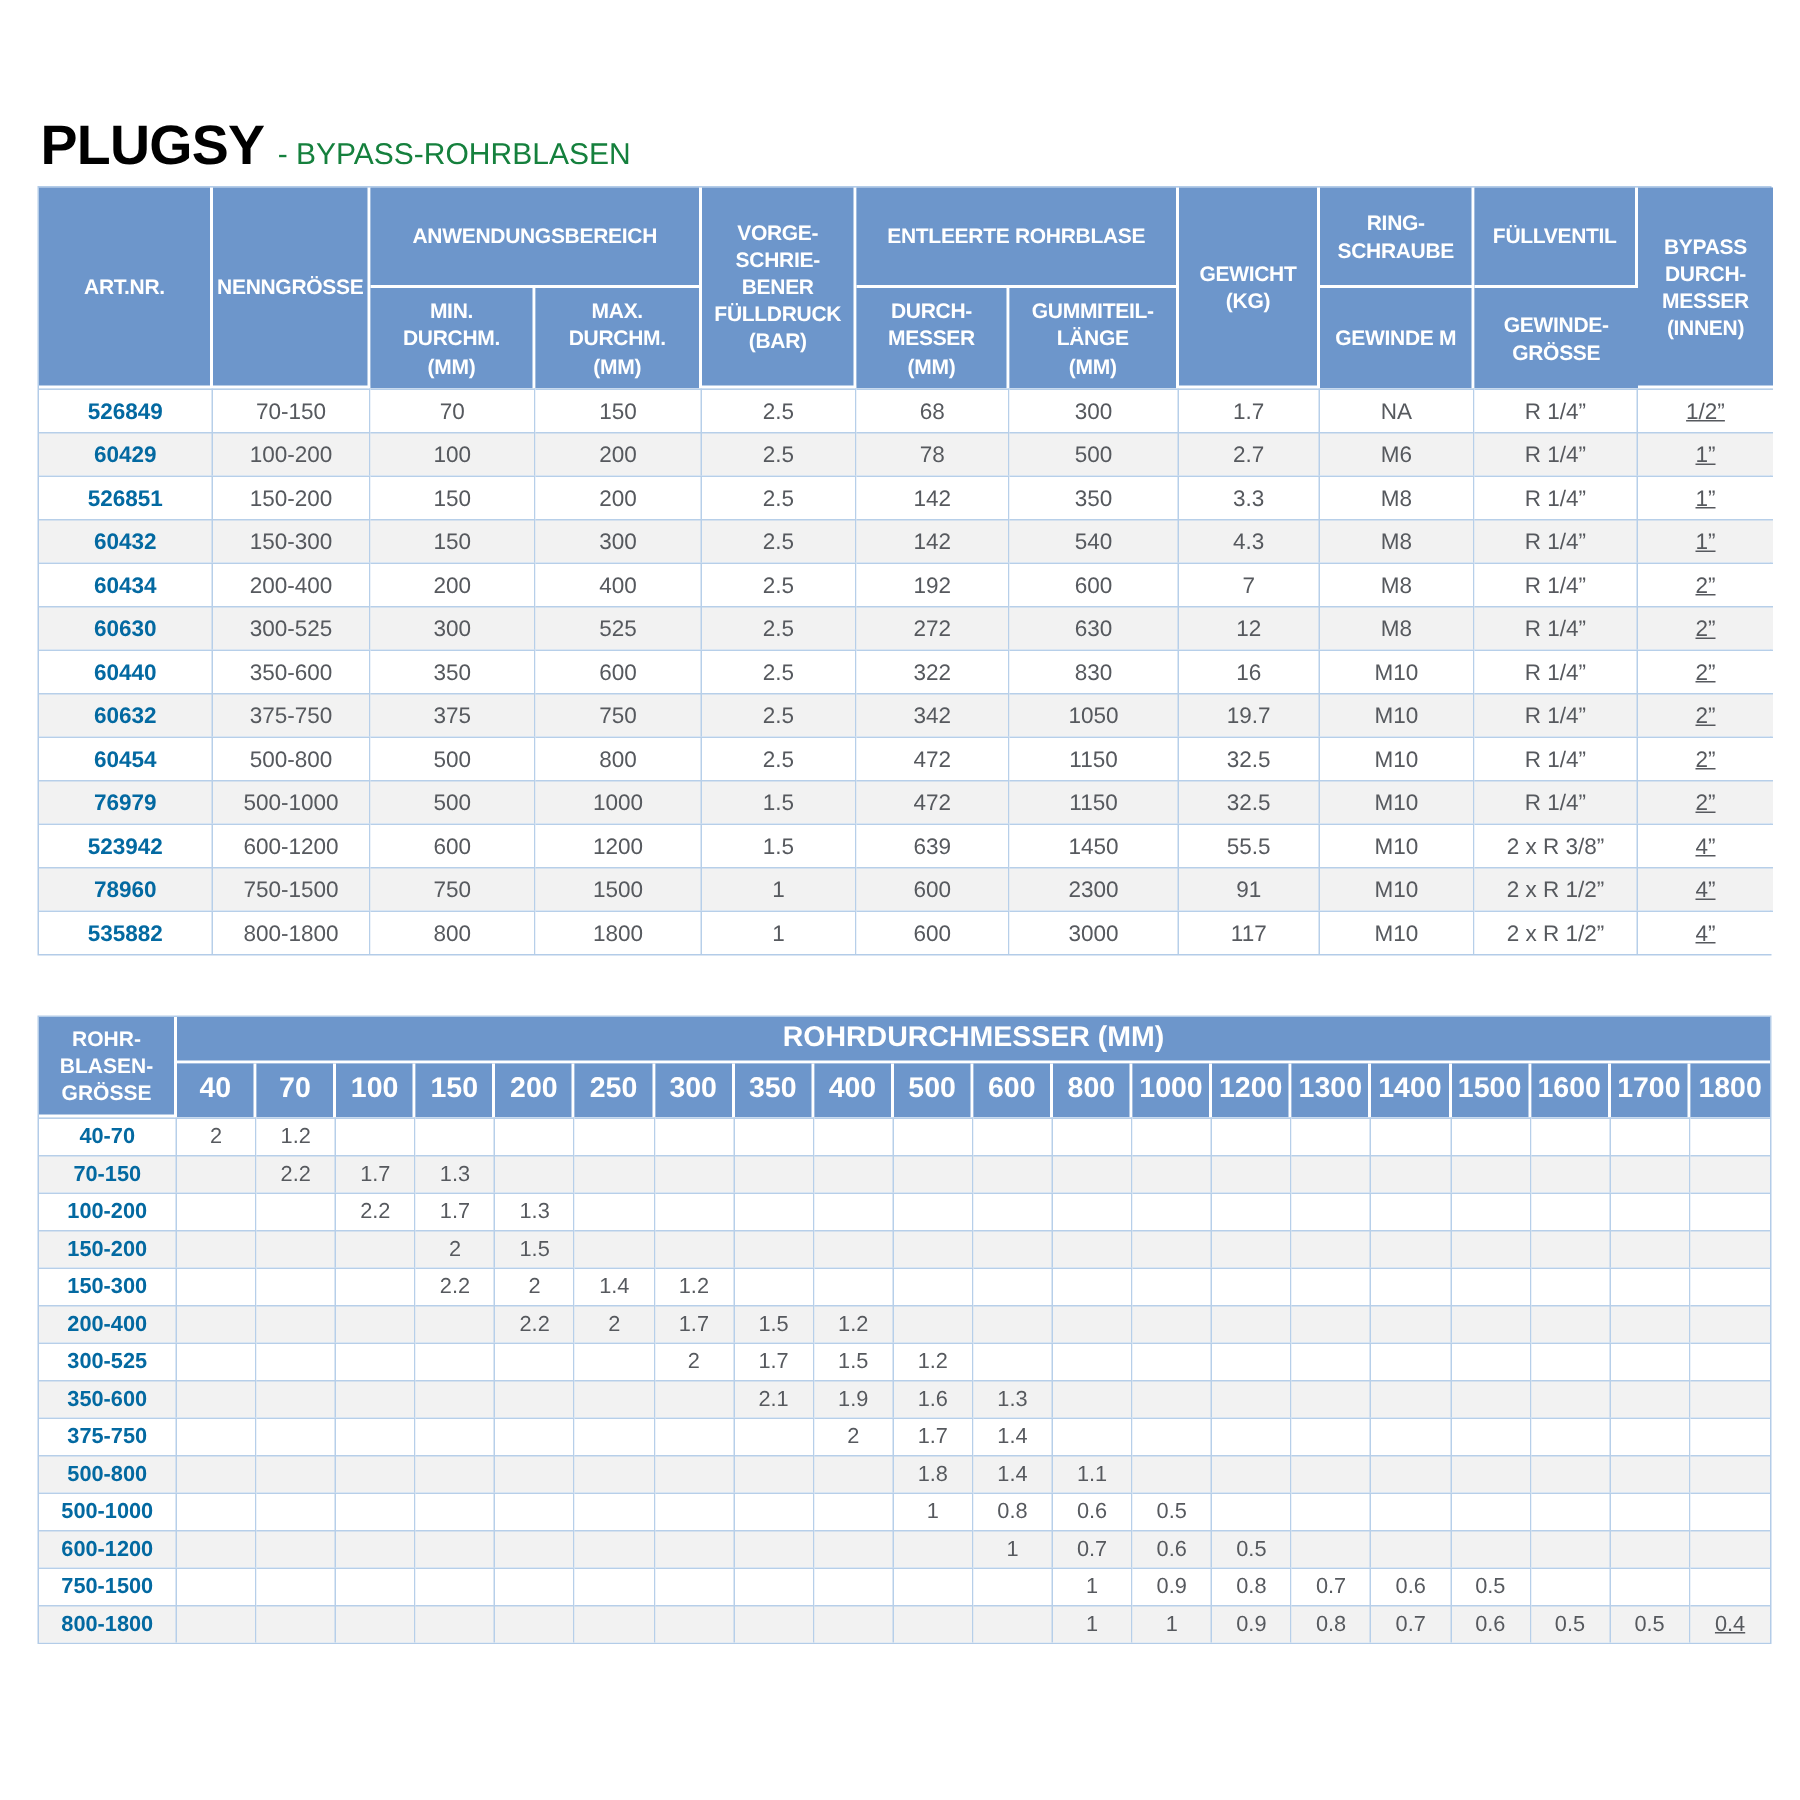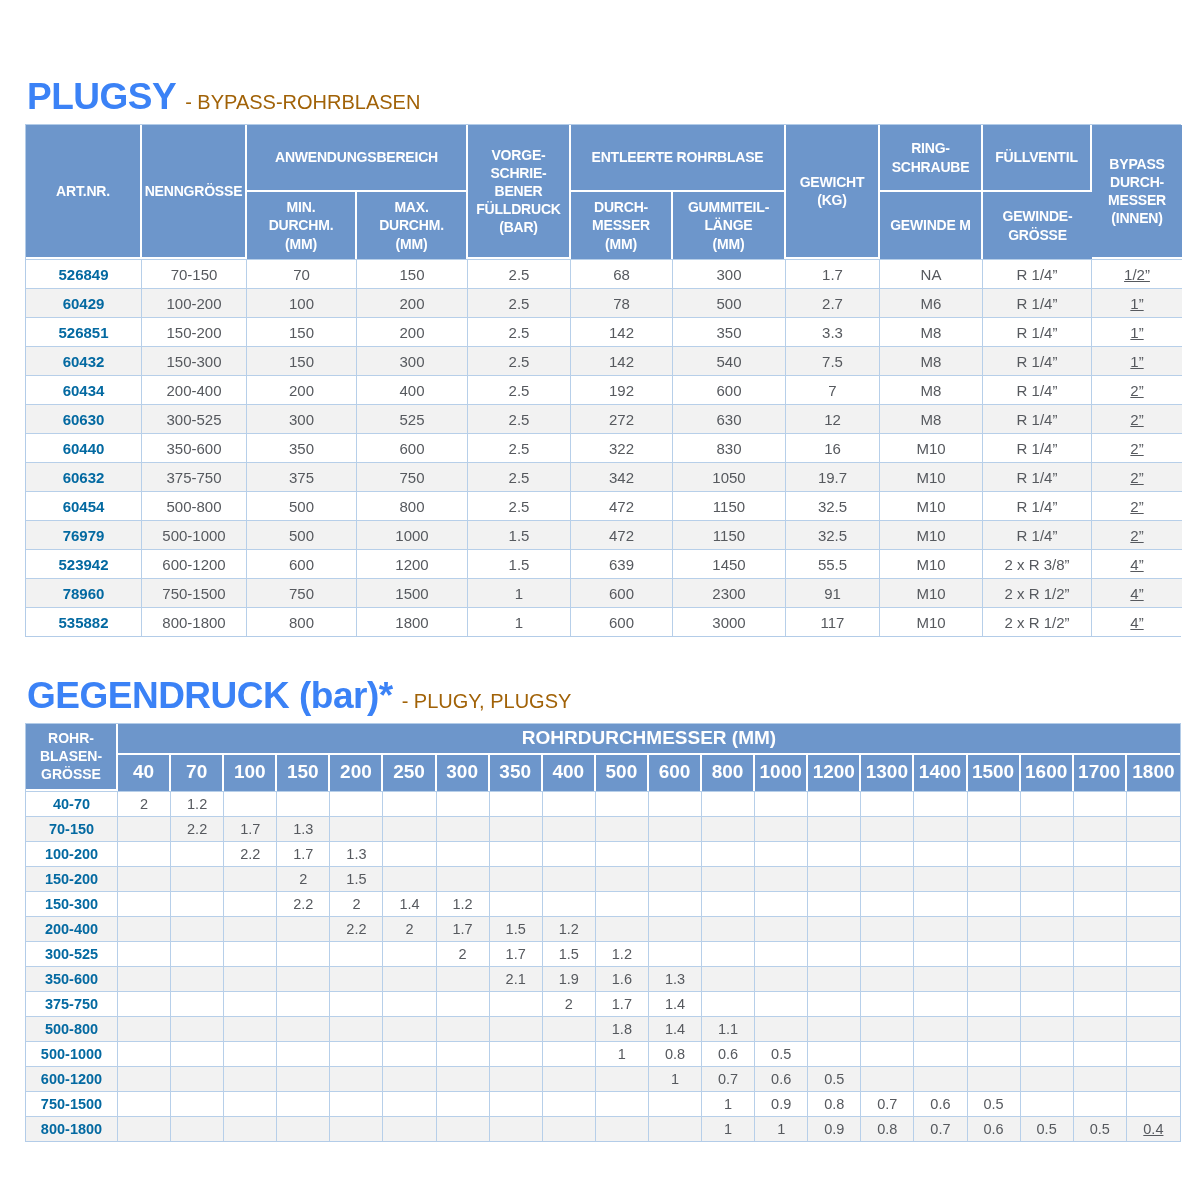--- a/index.html
+++ b/index.html
@@ -7,24 +7,24 @@
   body {
     width: 1200px; height: 1200px;
     font-family: "Liberation Sans", sans-serif;
     color: #1d1d1b;
     overflow: hidden;
   }
   .page { padding: 78px 20px 0 25px; }
 
   .section-title { margin: 0 0 9px 2px; line-height: 1; white-space: nowrap; }
   .section-title .big {
-    font-size: 37px; font-weight: bold; color: #3b82f6; letter-spacing: -0.5px;
+    font-size: 37px; font-weight: bold; color: #000000; letter-spacing: -0.5px;
   }
   .section-title .small {
-    font-size: 20px; font-weight: normal; color: #a16207; margin-left: 9px;
+    font-size: 20px; font-weight: normal; color: #15803d; margin-left: 9px;
   }
 
   .tbl-wrap { border: 1px solid #b3cce8; width: 1156px; background: #fff; }
   table { border-collapse: separate; border-spacing: 0; table-layout: fixed; width: 100%; }
 
   th {
     background: #6d96cb; color: #ffffff; font-weight: bold; text-align: center;
     vertical-align: middle; white-space: pre-line; line-height: 1.3;
     border-right: 2px solid #ffffff; border-bottom: 2px solid #ffffff;
     padding: 2px 1px;
@@ -160,21 +160,21 @@
             <td>1”</td>
           </tr>
           <tr>
             <td class="rowhead">60432</td>
             <td>150-300</td>
             <td>150</td>
             <td>300</td>
             <td>2.5</td>
             <td>142</td>
             <td>540</td>
-            <td>7.5</td>
+            <td>4.3</td>
             <td>M8</td>
             <td>R 1/4”</td>
             <td>1”</td>
           </tr>
           <tr>
             <td class="rowhead">60434</td>
             <td>200-400</td>
             <td>200</td>
             <td>400</td>
             <td>2.5</td>
@@ -288,23 +288,20 @@
             <td>M10</td>
             <td>2 x R 1/2”</td>
             <td>4”</td>
           </tr>
         </tbody>
     </table>
   </div>
 
   <div class="gap"></div>
 
-  <h1 class="section-title">
-    <span class="big">GEGENDRUCK (bar)*</span><span class="small">- PLUGY, PLUGSY</span>
-  </h1>
 
   <div class="tbl-wrap">
     <table id="table2">
       <colgroup>
         <col style="width:92px">
         <col>
           <col>
           <col>
           <col>
           <col>

